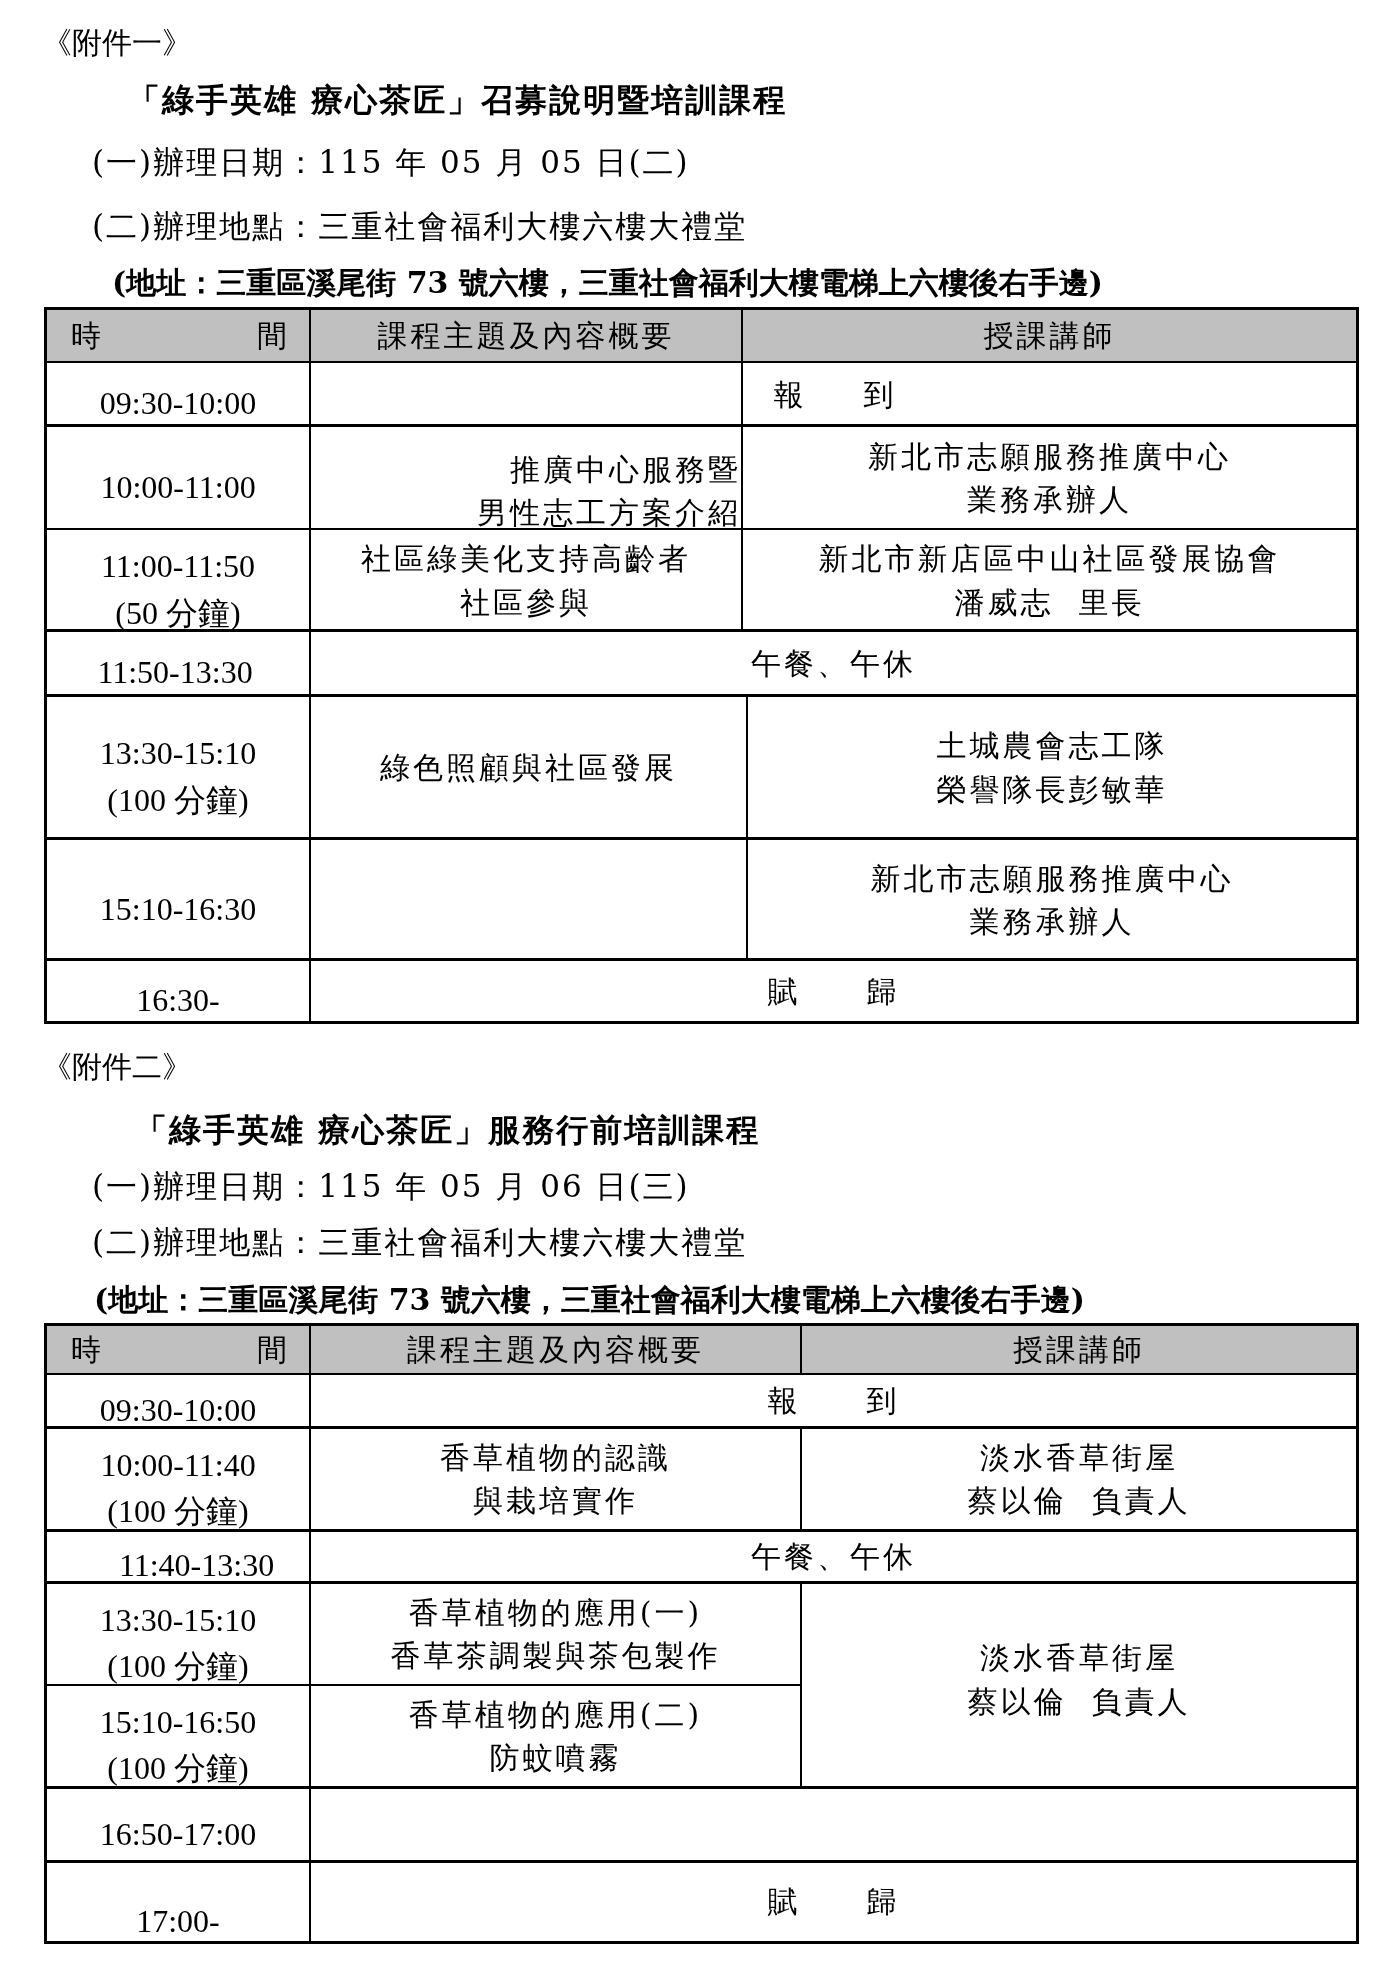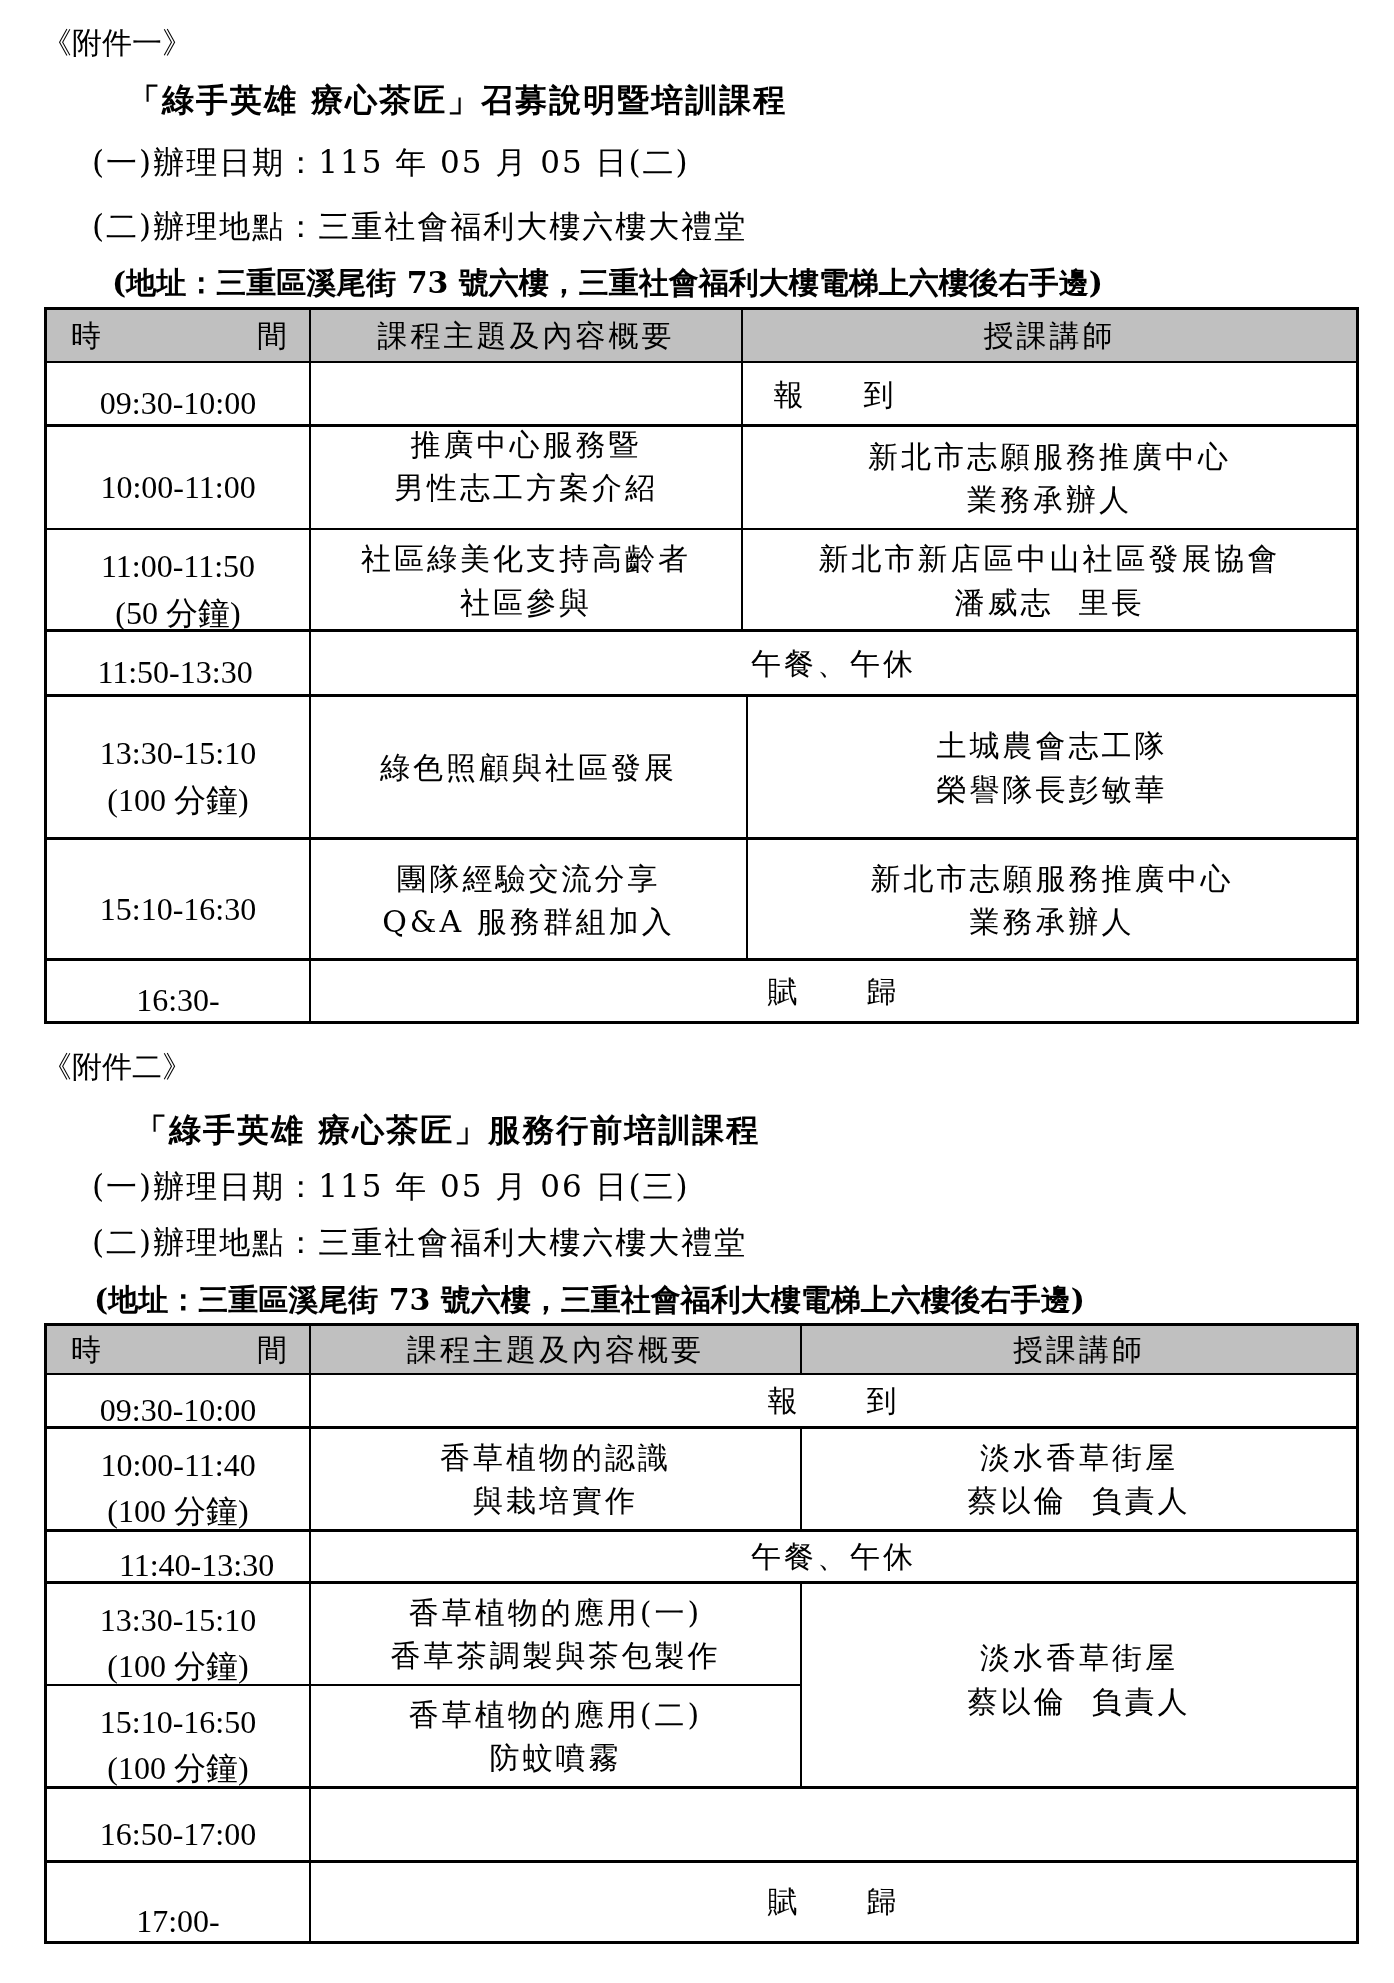--- a/index.html
+++ b/index.html
@@ -46,21 +46,21 @@
   <div class="cell hdr" style="left:696px; top:0; width:613px; height:52px;">授課講師</div>
 
   <div class="cell time" style="left:0; top:53px; width:262px; height:63px;">
       <span>09:30-10:00</span>
     </div>
   <div class="cell" style="left:264px; top:53px; width:1045px; height:63px; letter-spacing:0;">報　　到</div>
 
   <div class="cell time" style="left:0; top:117px; width:262px; height:102px;">
       <span>10:00-11:00</span>
     </div>
-  <div class="cell" style="left:264px; top:105px; width:430px; height:102px;">
+  <div class="cell" style="left:264px; top:130px; width:430px; height:102px;align-items:flex-end;">
     <span>推廣中心服務暨</span>
     <span>男性志工方案介紹</span>
   </div>
   <div class="cell" style="left:696px; top:117px; width:613px; height:102px;">
     <span>新北市志願服務推廣中心</span>
     <span>業務承辦人</span>
   </div>
 
   <div class="cell time" style="left:0; top:220px; width:262px; height:101px;">
     <span>11:00-11:50</span>
@@ -88,24 +88,20 @@
     <span>綠色照顧與社區發展</span>
   </div>
   <div class="cell" style="left:701px; top:387px; width:608px; height:141px;">
     <span>土城農會志工隊</span>
     <span>榮譽隊長彭敏華</span>
   </div>
 
   <div class="cell time" style="left:0; top:530px; width:262px; height:120px;">
       <span>15:10-16:30</span>
     </div>
-  <div class="cell" style="left:264px; top:530px; width:435px; height:120px;">
-    <span>團隊經驗交流分享</span>
-    <span>Q&amp;A 服務群組加入</span>
-  </div>
   <div class="cell" style="left:701px; top:530px; width:608px; height:120px;">
     <span>新北市志願服務推廣中心</span>
     <span>業務承辦人</span>
   </div>
 
   <div class="cell time" style="left:0; top:652px; width:262px; height:59px;">
       <span>16:30-</span>
     </div>
   <div class="cell" style="left:264px; top:652px; width:1045px; height:59px;">賦　　歸</div>
 

